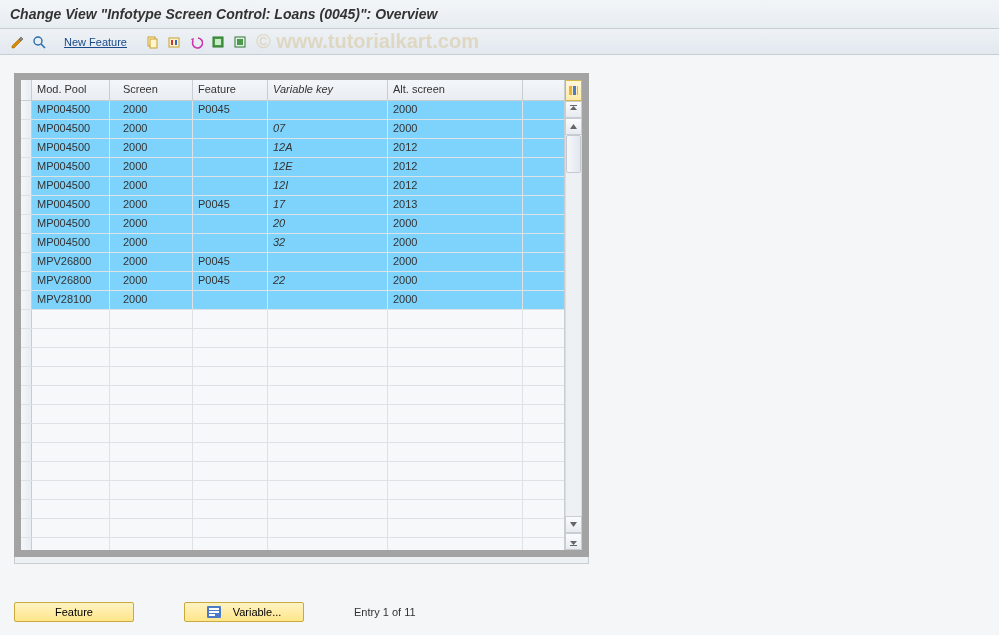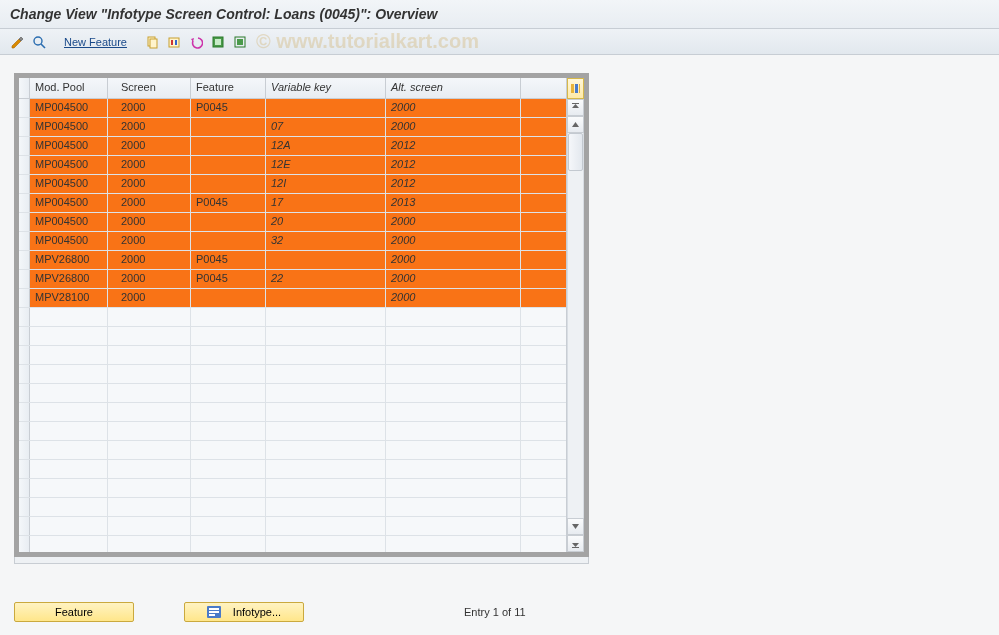--- a/index.html
+++ b/index.html
@@ -55,21 +55,21 @@
     font-weight: bold;
     pointer-events: none;
   }
   .content {
     padding: 18px 10px 0 14px;
     position: relative;
     height: calc(100% - 110px);
   }
   .grid-wrap {
     display: flex;
-    border: 5px solid #a3a3a3;
+    border: 7px solid #a3a3a3;
     width: 575px;
     height: 484px;
     background: #ffffff;
   }
   .grid-main { flex: 1; overflow: hidden; }
   .grid-head-row {
     display: flex;
     background: linear-gradient(to bottom, #f4f7fa, #e8edf2);
     border-bottom: 1px solid #c8cdd3;
     height: 21px;
@@ -80,21 +80,21 @@
     font-size: 11px;
     color: #333;
     flex-shrink: 0;
     overflow: hidden;
   }
   .grid-body { }
   .grid-row {
     display: flex;
     border-bottom: 1px solid #dde2e7;
     height: 19px;
-    background: #f97316;
+    background: #7dd3fc;
   }
   .grid-row.empty { background: #f6f8fa; }
   .grid-cell {
     border-right: 1px solid #dde2e7;
     padding: 2px 5px;
     font-size: 11px;
     color: #333;
     flex-shrink: 0;
     overflow: hidden;
     white-space: nowrap;
@@ -102,21 +102,21 @@
   .grid-row-head {
     width: 11px;
     background: linear-gradient(to right, #f4f7fa, #e8edf2);
     border-right: 1px solid #c8cdd3;
     flex-shrink: 0;
   }
   .c-modpool { width: 78px; }
   .c-screen  { width: 75px; margin-left: 8px; }
   .c-feature { width: 75px; }
   .c-varkey  { width: 120px; font-style: italic; }
-  .c-altscr  { width: 135px; font-style: italic; }
+  .c-altscr  { width: 135px; }
   .grid-scroll-col {
     width: 18px;
     border-left: 1px solid #c8cdd3;
     background: #f2f4f7;
     display: flex;
     flex-direction: column;
   }
   .grid-scroll-corner {
     height: 21px;
     background: linear-gradient(to bottom, #fff7d9, #ffeaa8);
@@ -171,21 +171,20 @@
     border-radius: 2px;
     margin-right: 50px;
     display:inline-flex;
     align-items:center;
     justify-content:center;
   }
   .footer-btn .ico { margin-right: 12px; display:inline-flex; }
   .footer-status {
     font-size: 11px;
     color: #333;
-    margin-left: 110px;
   }
   svg { display:block; }
 </style>
 </head>
 <body>
 
 <div class="titlebar">Change View "Infotype Screen Control: Loans (0045)": Overview</div>
 
 <div class="toolbar">
   <span class="tb-icon">
@@ -489,16 +488,16 @@
   </div>
   <div class="footer-btn">
     <span class="ico">
       <svg width="14" height="12">
           <rect x="0" y="0" width="14" height="12" fill="#4a7ac8" rx="1"></rect>
           <rect x="2" y="2" width="10" height="2" fill="#fff"></rect>
           <rect x="2" y="5" width="10" height="2" fill="#fff"></rect>
           <rect x="2" y="8" width="6" height="2" fill="#fff"></rect>
         </svg>
     </span>
-    <span>Infotype...</span>
+    <span>Variable...</span>
   </div>
   <div class="footer-status">Entry 1 of 11</div>
 </div>
 
 </body></html>

